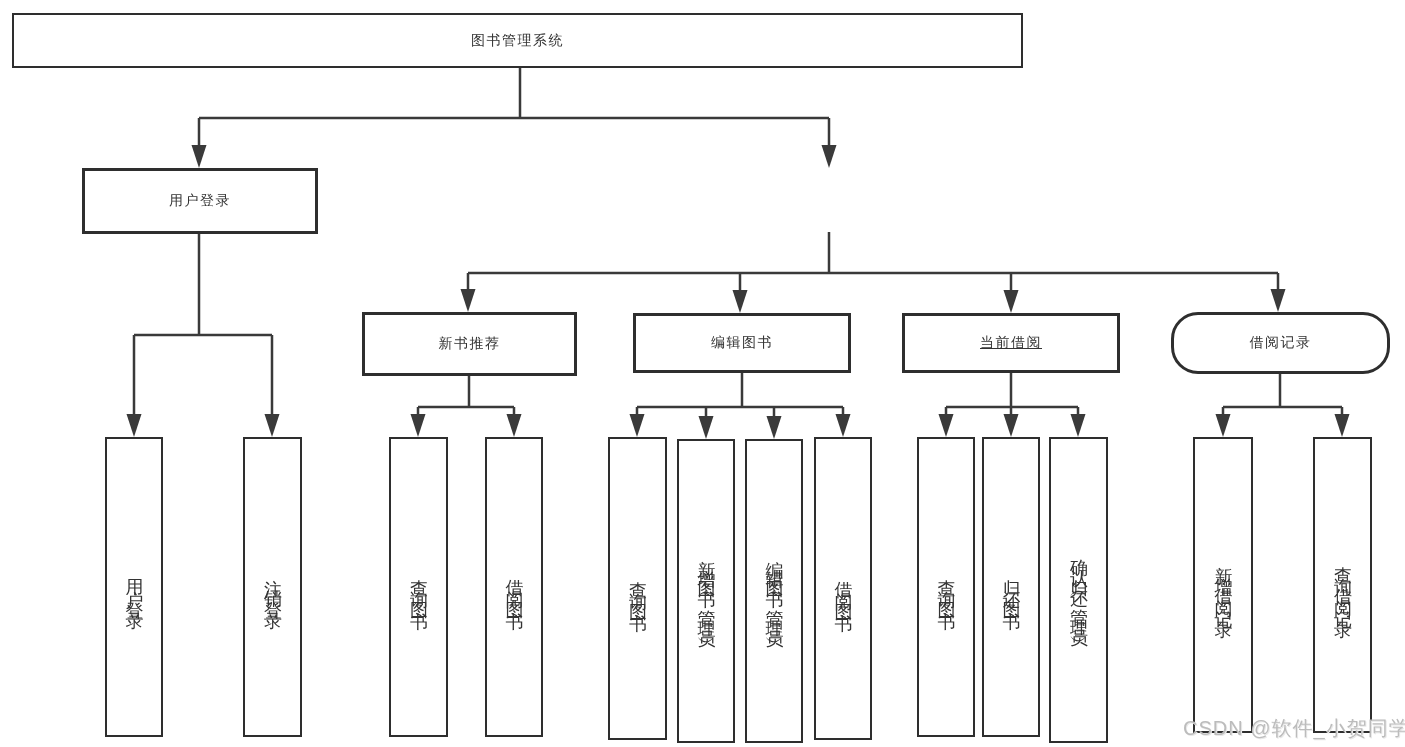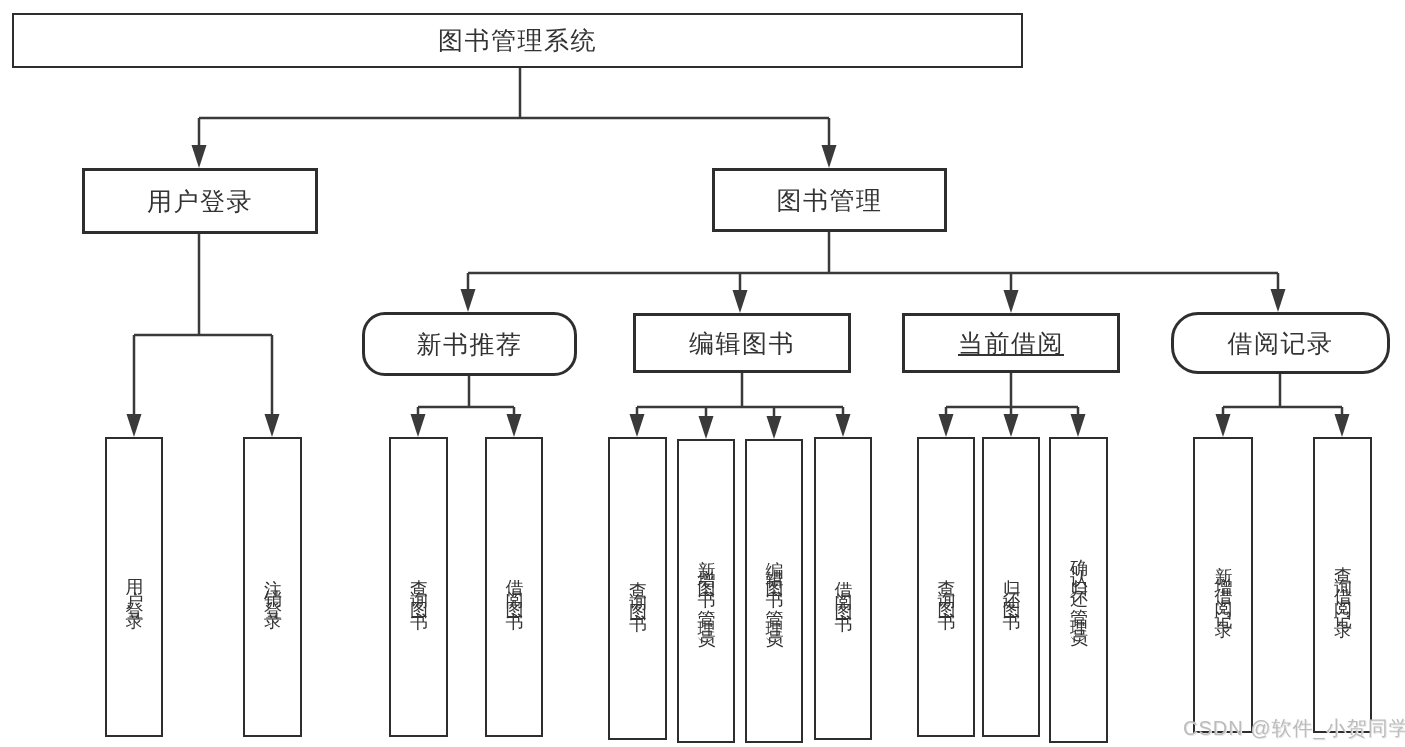--- a/index.html
+++ b/index.html
@@ -4,21 +4,21 @@
 <style>
   html,body{margin:0;padding:0;background:#ffffff;}
   body{width:1405px;height:747px;position:relative;font-family:"Liberation Sans",sans-serif;}
   .stage{position:absolute;left:0;top:0;width:1405px;height:747px;background:#ffffff;overflow:hidden;}
   .connectors{position:absolute;left:0;top:0;}
   .box{
     position:absolute;box-sizing:border-box;background:#ffffff;
     border:2.5px solid #2e2e2e;display:flex;align-items:center;justify-content:center;
     color:#333333;z-index:2;
   }
-  .box.h{font-size:25px;letter-spacing:1.5px;white-space:nowrap;}
+  .box.h{font-size:14px;letter-spacing:1.5px;white-space:nowrap;}
   .box.v{
     writing-mode:vertical-rl;text-orientation:mixed;
     font-size:18px;letter-spacing:11px;line-height:1.05;
   }
   .watermark{
     position:absolute;left:1183px;top:715px;z-index:6;
     color:#bcbcbc;font-size:20px;letter-spacing:1px;white-space:nowrap;
     text-shadow:1px 1px 0 #e9e9e9;
   }
 </style>
@@ -67,25 +67,22 @@
     </g>
   </svg>
 
   <div class="box h" style="left:12px;top:13px;width:1011px;height:55px;">
     <span>图书管理系统</span>
   </div>
 
   <div class="box h" style="left:82px;top:168px;width:236px;height:66px;border-width:3px;">
     <span>用户登录</span>
   </div>
-  <div class="box h" style="left:712px;top:168px;width:235px;height:64px;border-width:3px;">
-    <span>图书管理</span>
-  </div>
 
-  <div class="box h" style="left:362px;top:312px;width:215px;height:64px;border-width:3px;border-radius:23px;">
+  <div class="box h" style="left:362px;top:312px;width:215px;height:64px;border-width:3px;">
     <span>新书推荐</span>
   </div>
   <div class="box h" style="left:633px;top:313px;width:218px;height:60px;border-width:3px;">
     <span>编辑图书</span>
   </div>
   <div class="box h" style="left:902px;top:313px;width:218px;height:60px;border-width:3px;text-decoration:underline;">
     <span>当前借阅</span>
   </div>
   <div class="box h" style="left:1171px;top:312px;width:219px;height:62px;border-width:3px;border-radius:27px;">
     <span>借阅记录</span>

